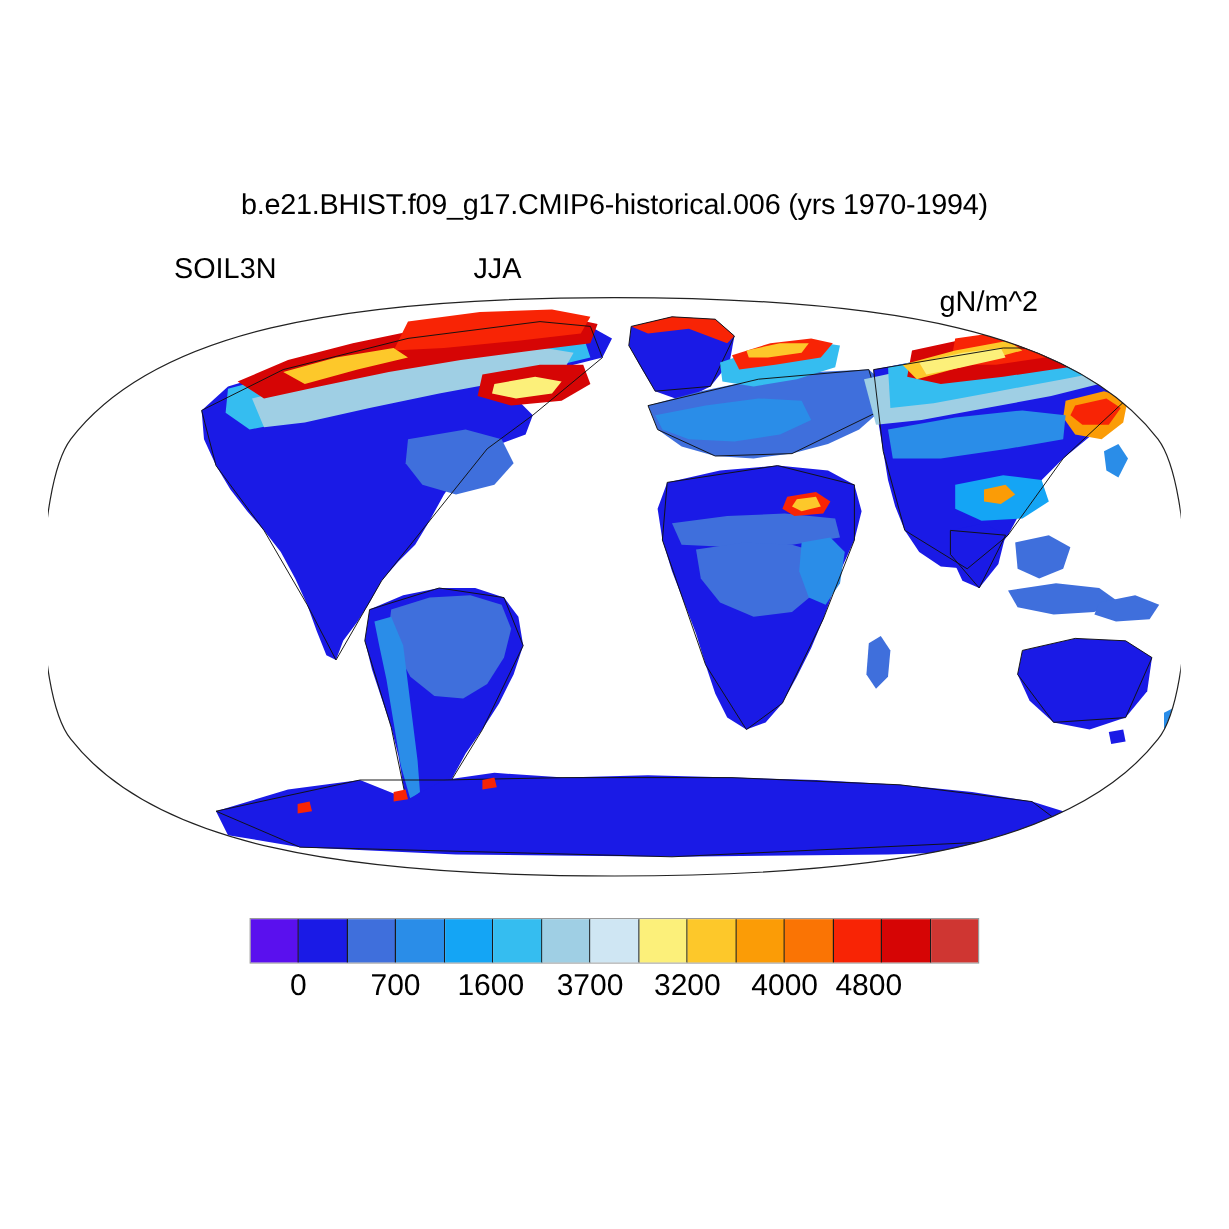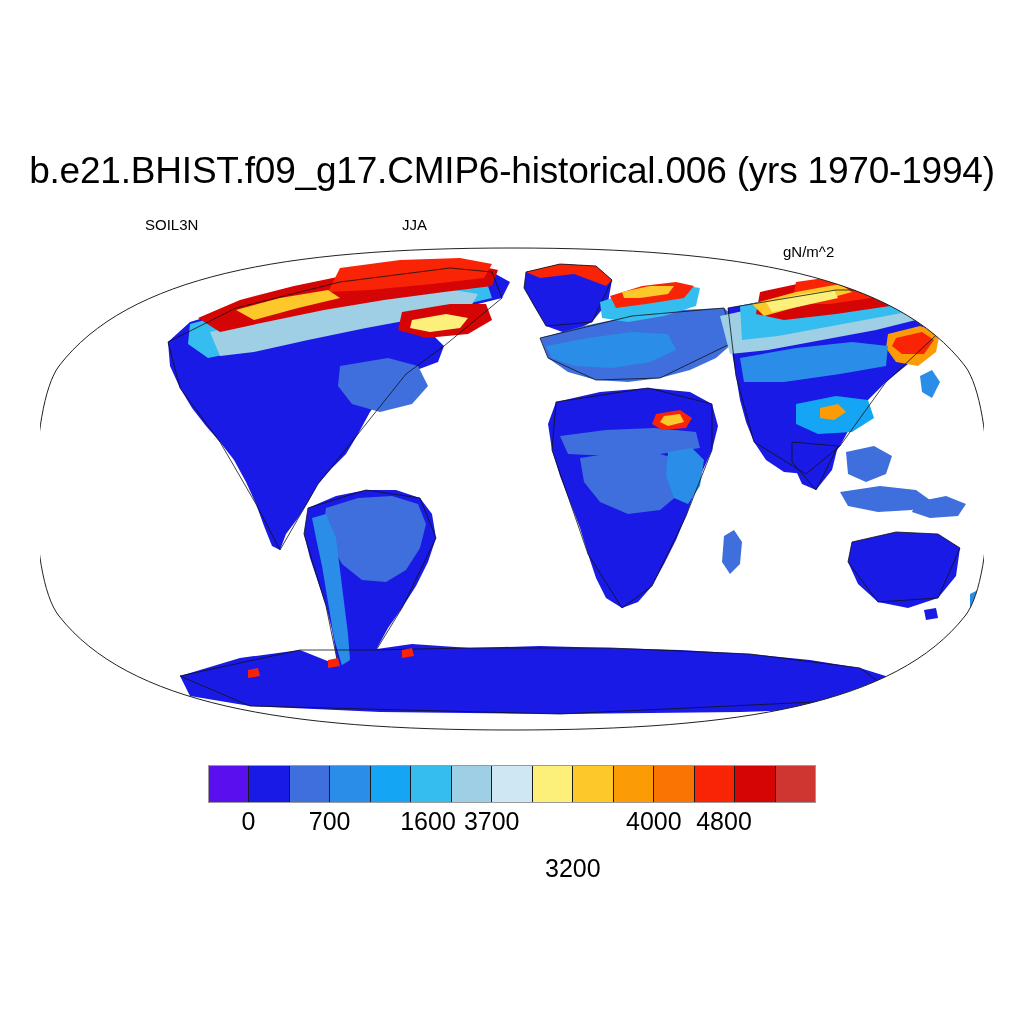--- a/index.html
+++ b/index.html
@@ -1,23 +1,23 @@
 <!DOCTYPE html>
 <html><head>
 <meta charset="utf-8">
 <style>
   html,body{margin:0;padding:0;background:#ffffff;}
   body{width:1024px;height:1024px;overflow:hidden;
        font-family:"Liberation Sans",sans-serif;color:#000;}
   #page{position:relative;width:1024px;height:1024px;background:#fff;}
 
   .ttl{position:absolute;left:0;top:152px;width:1024px;text-align:center;
-       font-size:37px;line-height:38px;letter-spacing:-0.2px;white-space:nowrap;}
-
-  .lbl{position:absolute;font-size:15px;line-height:22px;white-space:nowrap;}
+       font-size:24px;line-height:38px;letter-spacing:-0.2px;white-space:nowrap;}
+
+  .lbl{position:absolute;font-size:24px;line-height:22px;white-space:nowrap;}
   .lbl-left{left:145px;top:214px;}
   .lbl-ctr{left:0;top:214px;width:829px;text-align:center;}
   .lbl-right{left:783px;top:207px;margin-top:34px;}
 
   #mapwrap{position:absolute;left:40px;top:246px;width:944px;height:486px;}
   #mapwrap svg{display:block;width:944px;height:486px;}
 
   .frame{fill:none;stroke:#222;stroke-width:1;}
   .coast{fill:none;stroke:#111;stroke-width:0.8;vector-effect:non-scaling-stroke;}
 
@@ -211,20 +211,20 @@
       <div class="seg" style="background: rgb(253, 200, 42);"></div>
       <div class="seg" style="background: rgb(251, 156, 6);"></div>
       <div class="seg" style="background: rgb(250, 116, 4);"></div>
       <div class="seg" style="background: rgb(248, 36, 5);"></div>
       <div class="seg" style="background: rgb(214, 5, 5);"></div>
       <div class="seg" style="background: rgb(207, 54, 50);"></div>
     </div>
   <div id="cticks">
       <div class="tk" style="left: 40.5333px;">0</div>
       <div class="tk" style="left: 121.6px;">700</div>
-      <div class="tk" style="left: 220px;">1600</div>
+      <div class="tk" style="left: 201px;">1600</div>
       <div class="tk" style="left: 283.733px;">3700</div>
-      <div class="tk" style="left: 364.8px; margin-top: 47px;">3200</div>
+      <div class="tk" style="left: 364.8px;">3200</div>
       <div class="tk" style="left: 445.867px;">4000</div>
       <div class="tk" style="left: 516px;">4800</div>
     </div>
 
 </div>
 
 </body></html>

